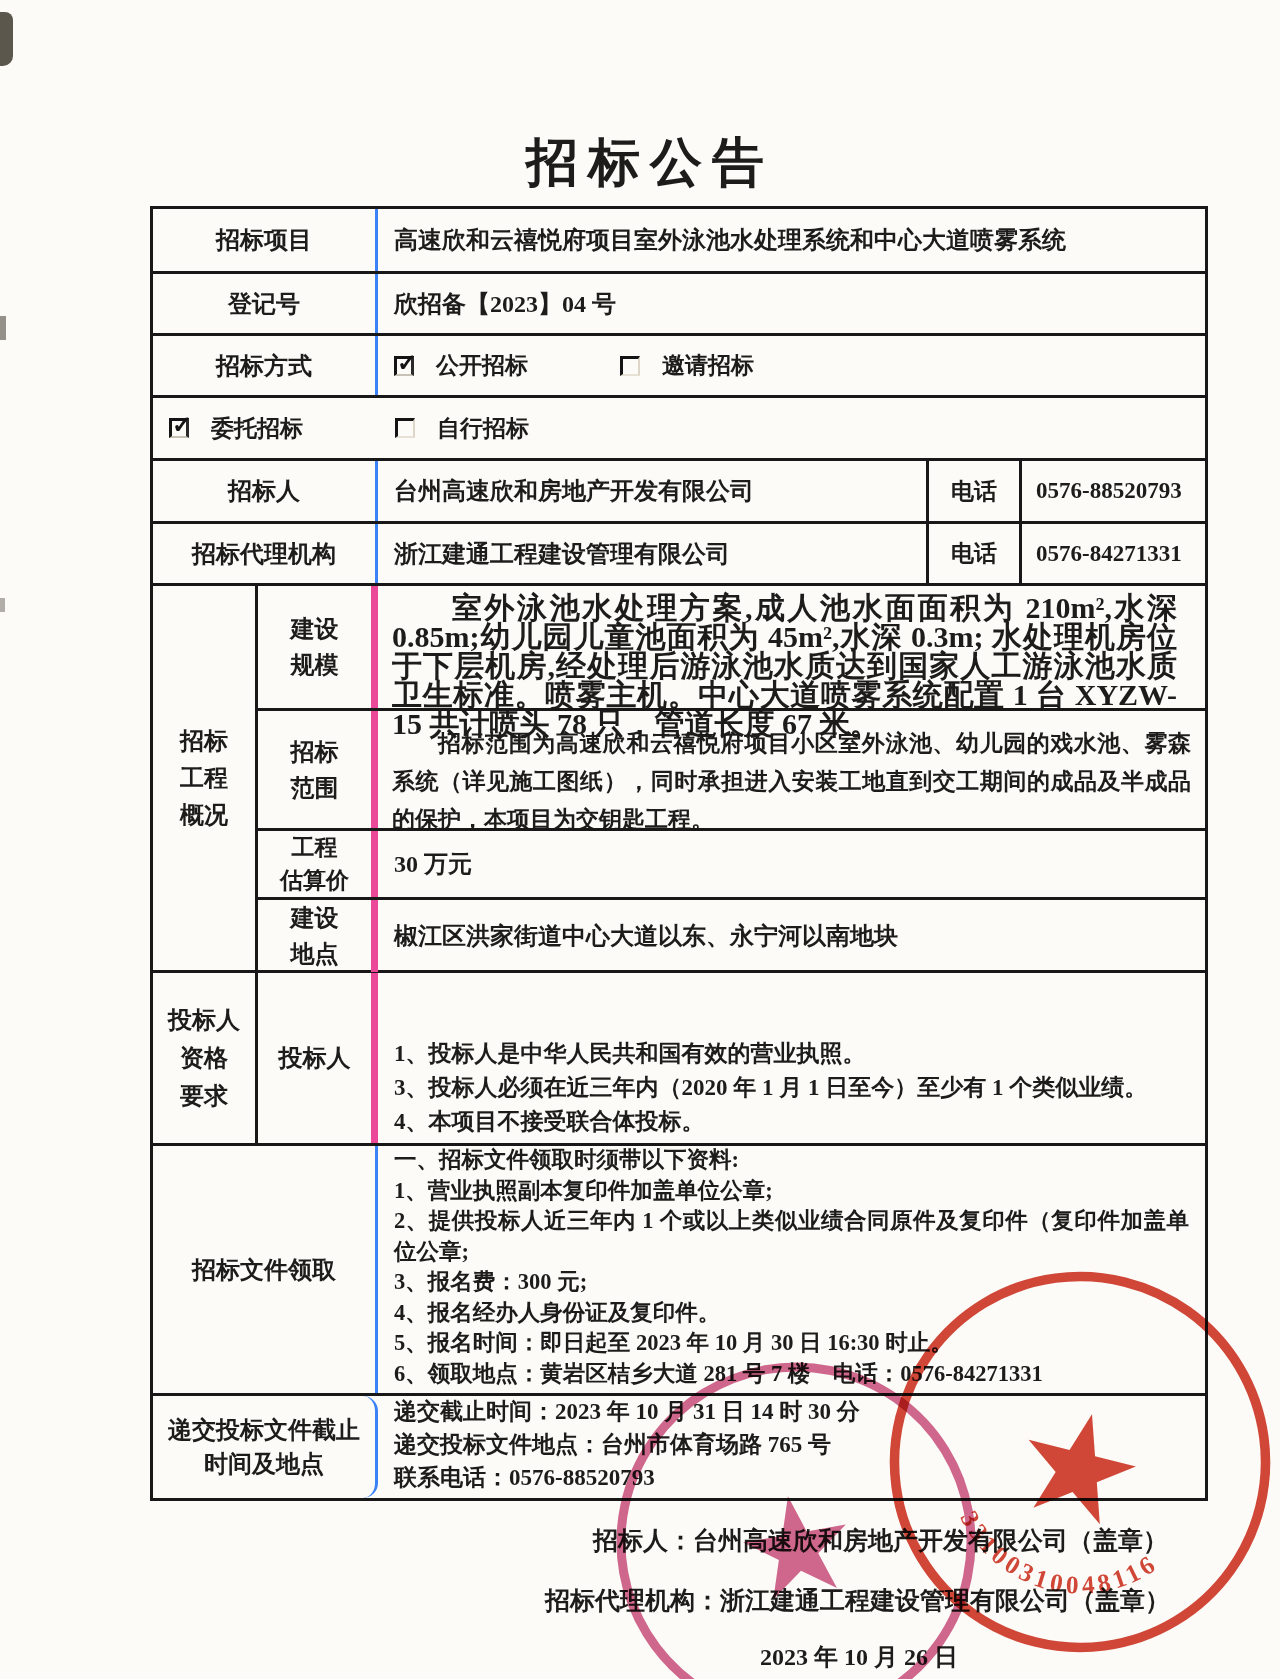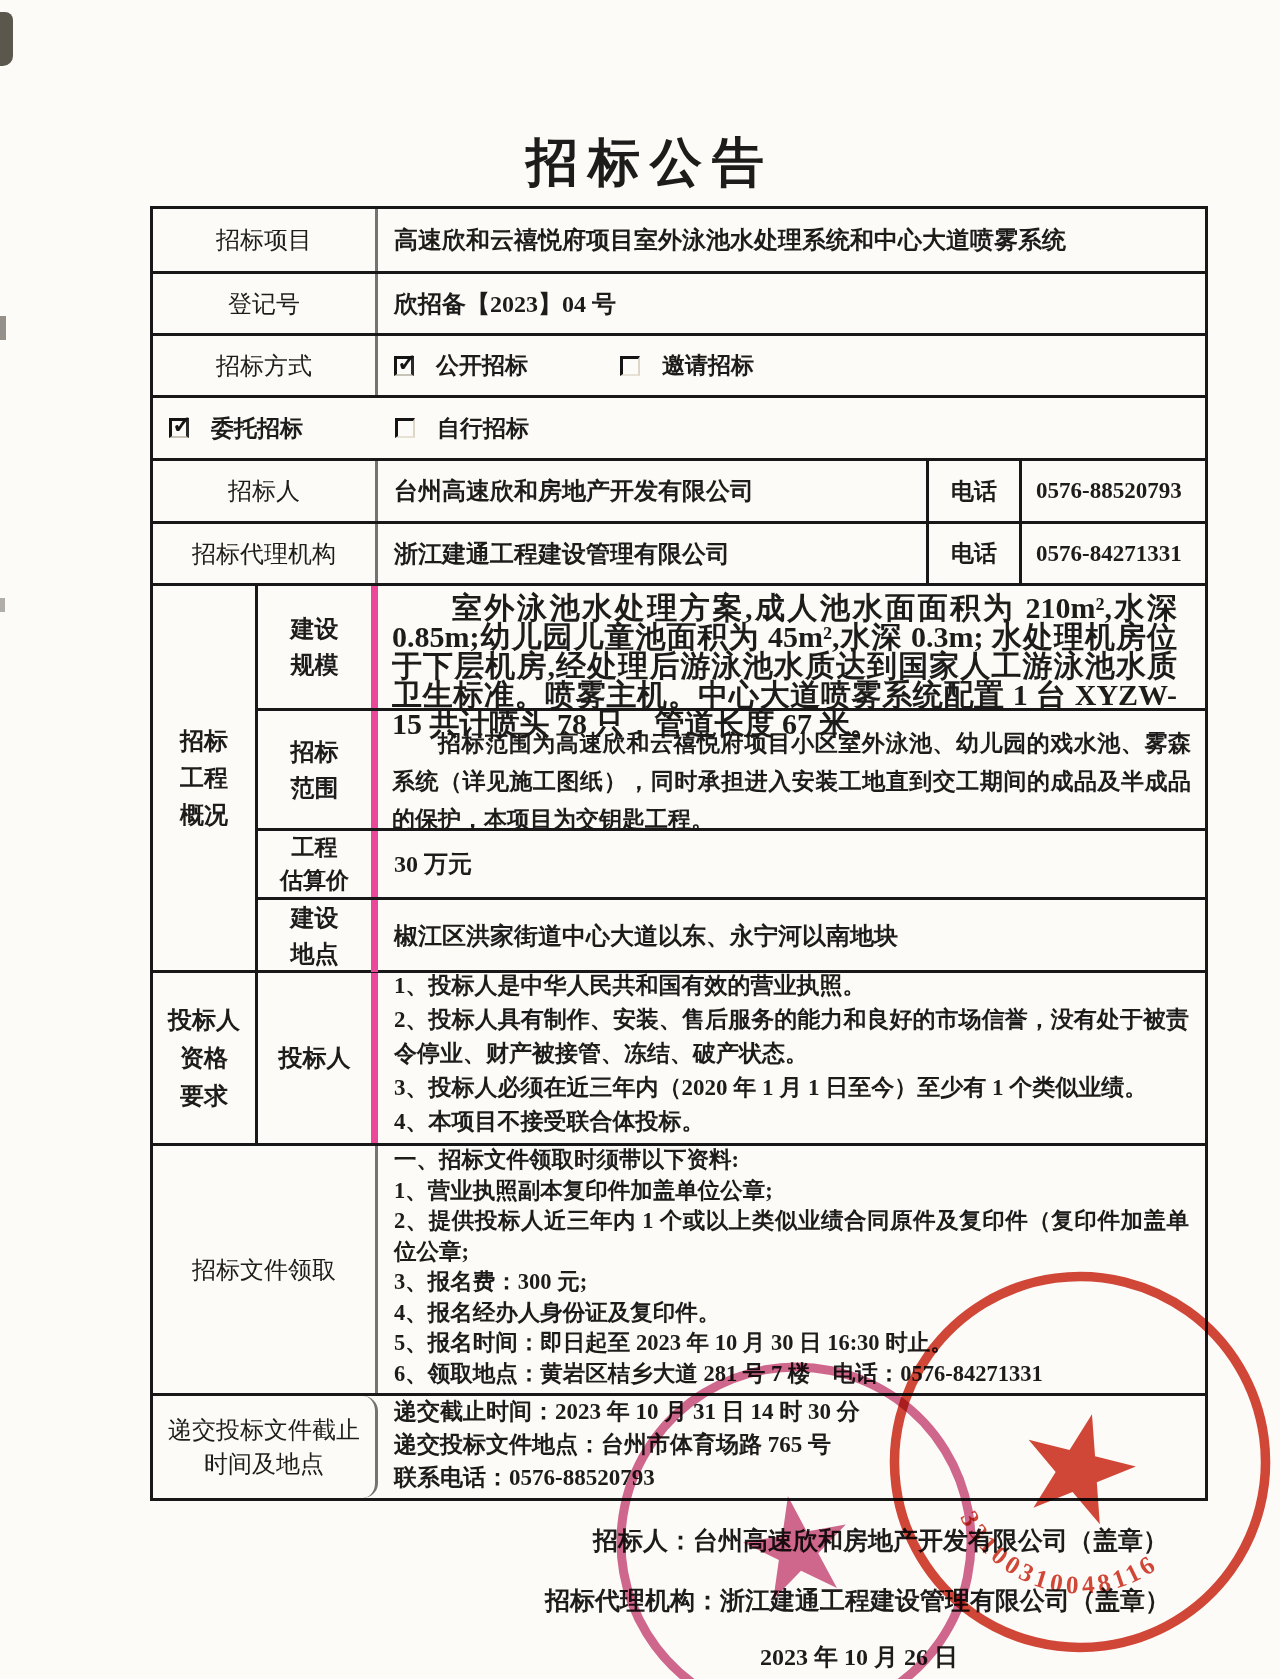--- a/index.html
+++ b/index.html
@@ -20,23 +20,23 @@
   }
 
   .doc-table{
     position:absolute;left:150px;top:206px;width:1058px;
     border:3px solid #181818;box-sizing:border-box;font-weight:700;
   }
   .row{display:flex;box-sizing:border-box;}
   .row + .row{border-top:3px solid #181818;}
   .h62{height:62px}.h63{height:63px}
   .lab{
-    width:225px;flex:0 0 225px;border-right:3px solid #737373;box-sizing:border-box;
+    width:225px;flex:0 0 225px;border-right:3px solid #3b82f6;box-sizing:border-box;
     display:flex;flex-direction:column;align-items:center;justify-content:center;
-    font-size:24px;font-weight:normal;text-align:center;line-height:32px;
+    font-size:24px;font-weight:bold;text-align:center;line-height:32px;
   }
   .val{
     flex:1;display:flex;align-items:center;padding:0 16px;
     font-size:23px;box-sizing:border-box;min-width:0;
   }
   
   .opts{gap:0;}
   .opt{display:inline-flex;align-items:center;margin-right:92px;}
   .cb{
     width:20px;height:20px;box-sizing:border-box;display:inline-block;
@@ -205,21 +205,20 @@
 
     <div class="row" style="height:173px;">
       <div class="glab" style="line-height:38px;">
         <div>投标人</div>
         <div>资格</div>
         <div>要求</div>
       </div>
       <div class="slab">投标人</div>
       <div class="list">
         <div class="qitem">1、投标人是中华人民共和国有效的营业执照。</div>
-        <div class="qitem">2、投标人具有制作、安装、售后服务的能力和良好的市场信誉，没有处于被责令停业、财产被接管、冻结、破产状态。</div>
         <div class="qitem">3、投标人必须在近三年内（2020 年 1 月 1 日至今）至少有 1 个类似业绩。</div>
         <div class="qitem">4、本项目不接受联合体投标。</div>
       </div>
     </div>
 
     <div class="row" style="height:250px;">
       <div class="lab">招标文件领取</div>
       <div class="list">
         <div class="ditem">一、招标文件领取时须带以下资料:</div>
         <div class="ditem">1、营业执照副本复印件加盖单位公章;</div>

